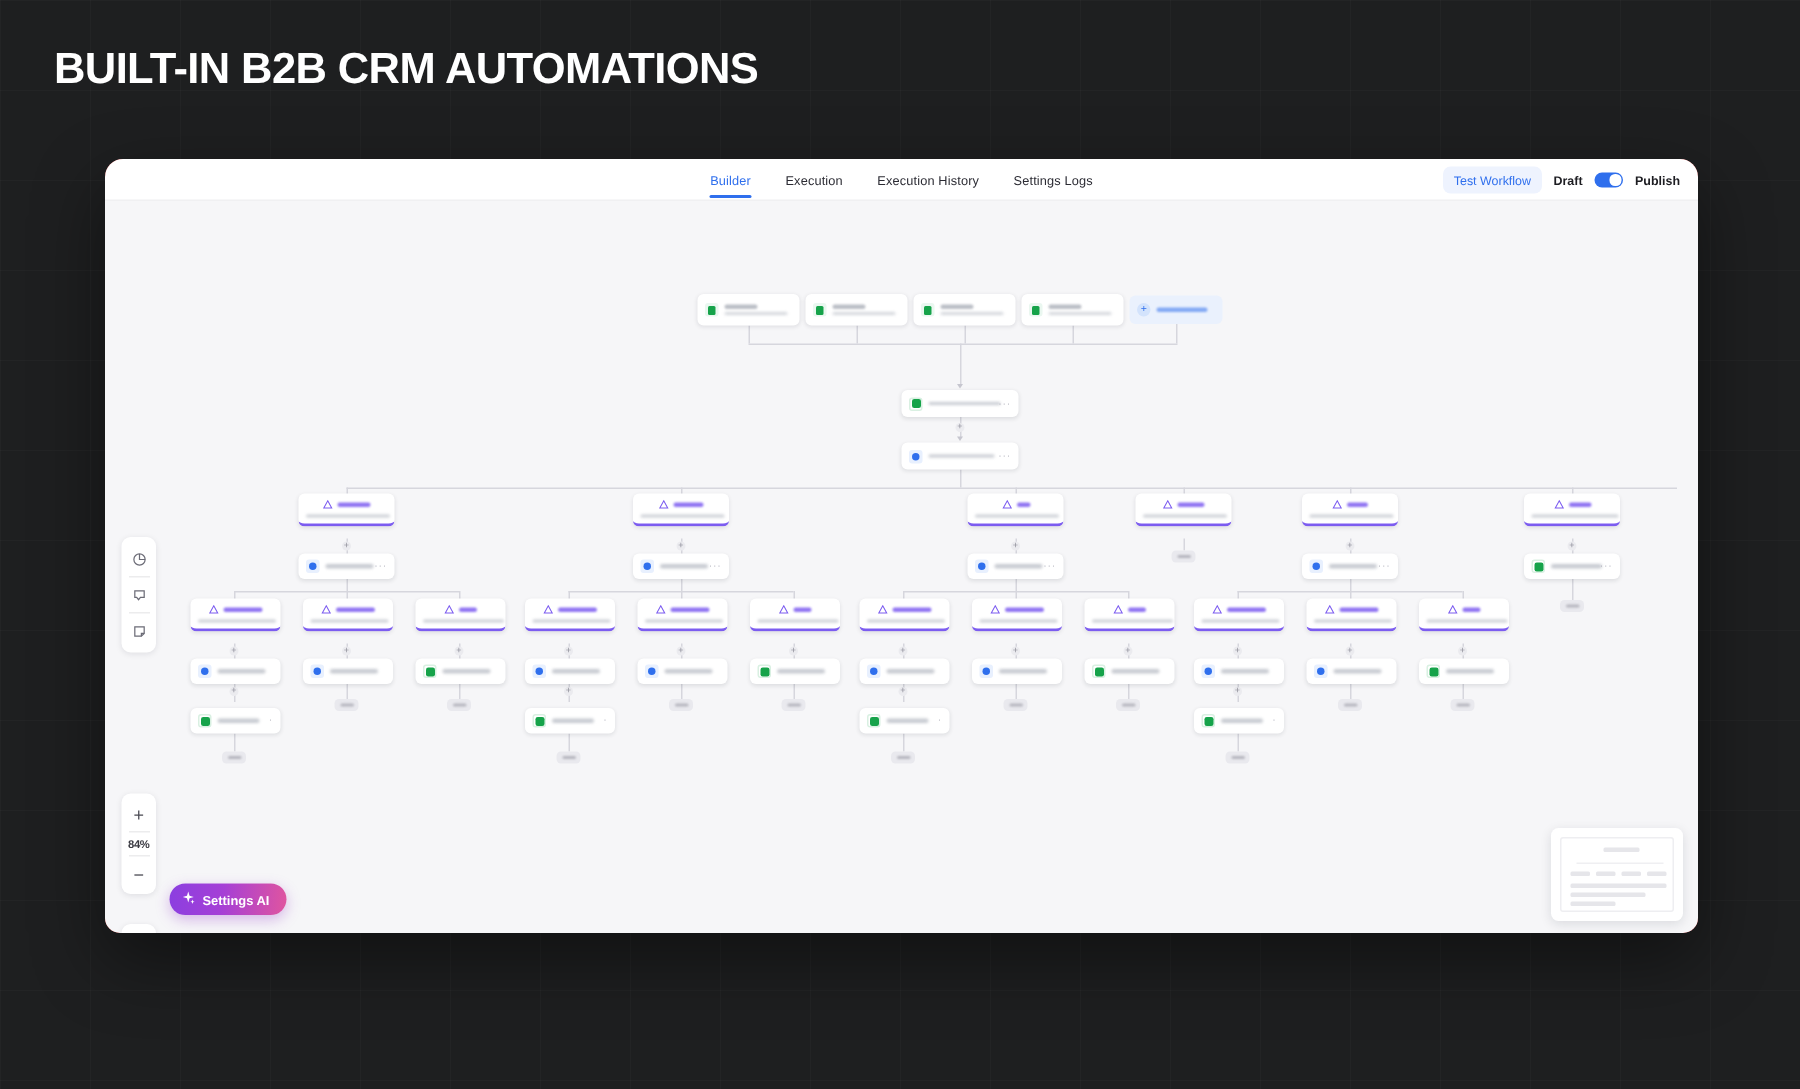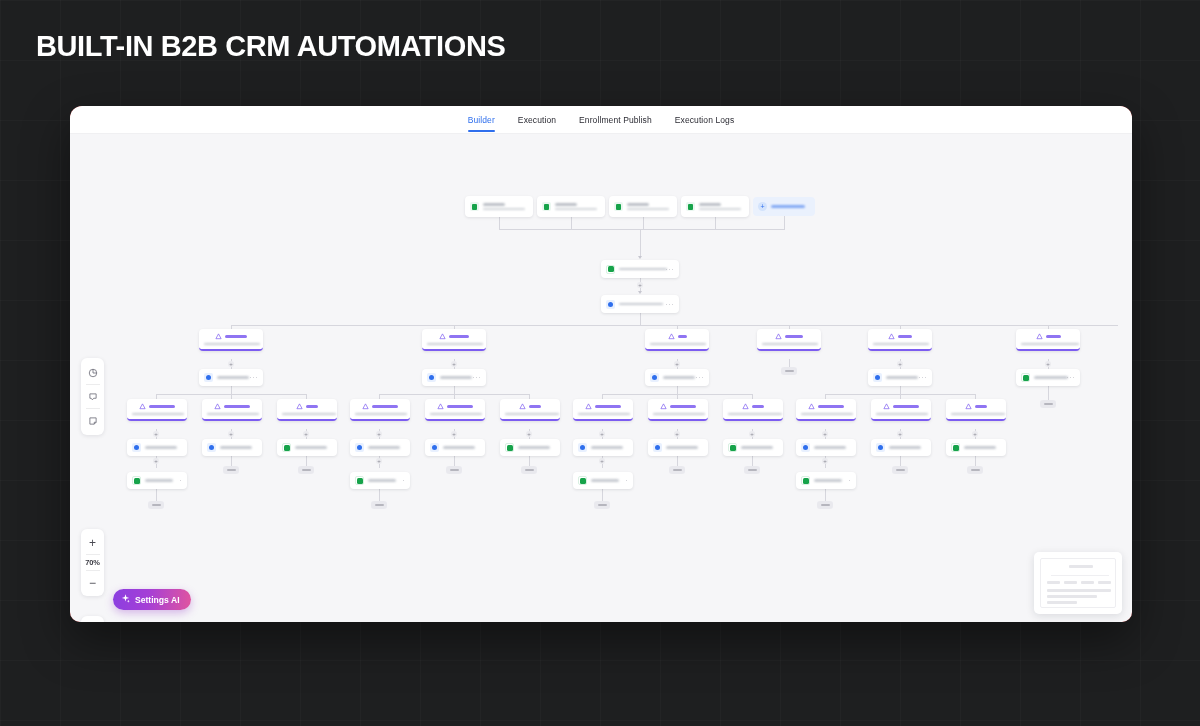--- a/index.html
+++ b/index.html
@@ -272,22 +272,30 @@
 <body>
 
 <div class="page-title">BUILT-IN B2B CRM AUTOMATIONS</div>
 
 <div class="app-window">
 
   <div class="app-header">
     <div class="tabs">
       <div class="tab active">Builder</div>
       <div class="tab">Execution</div>
-      <div class="tab">Enrollment Publish</div>
-      <div class="tab">Execution Logs</div>
+      <div class="tab">Execution History</div>
+      <div class="tab">Settings Logs</div>
+    </div>
+    <div class="header-right">
+      <div class="test-workflow-btn">Test Workflow</div>
+      <div class="draft-label">Draft</div>
+      <div class="toggle">
+        <div class="knob"></div>
+      </div>
+      <div class="publish-label">Publish</div>
     </div>
   </div>
 
   <div class="canvas">
 
     <div class="rail rail-top">
       <div class="rail-btn">
         <svg width="10" height="10" viewBox="0 0 16 16" fill="none" stroke="currentColor" stroke-width="1.3">
           <circle cx="8" cy="8" r="6"></circle>
             <path d="M8 2 v6 h6"></path>
@@ -304,21 +312,21 @@
         <svg width="10" height="10" viewBox="0 0 16 16" fill="none" stroke="currentColor" stroke-width="1.3">
           <path d="M3 3 h10 v7 l-3 3 h-7 z"></path>
             <path d="M13 10 h-3 v3"></path>
         </svg>
       </div>
     </div>
 
     <div class="rail rail-zoom">
       <div class="rail-btn zoom-sign">+</div>
       <div class="rail-sep"></div>
-      <div class="zoom-level">70%</div>
+      <div class="zoom-level">84%</div>
       <div class="rail-sep"></div>
       <div class="rail-btn zoom-sign">−</div>
     </div>
 
     <div class="rail rail-fit">
       <div class="rail-btn">
         <svg width="10" height="10" viewBox="0 0 16 16" fill="none" stroke="currentColor" stroke-width="1.4">
           <path d="M2 6 V2 h4 M14 6 V2 h-4 M2 10 v4 h4 M14 10 v4 h-4"></path>
         </svg>
       </div>

